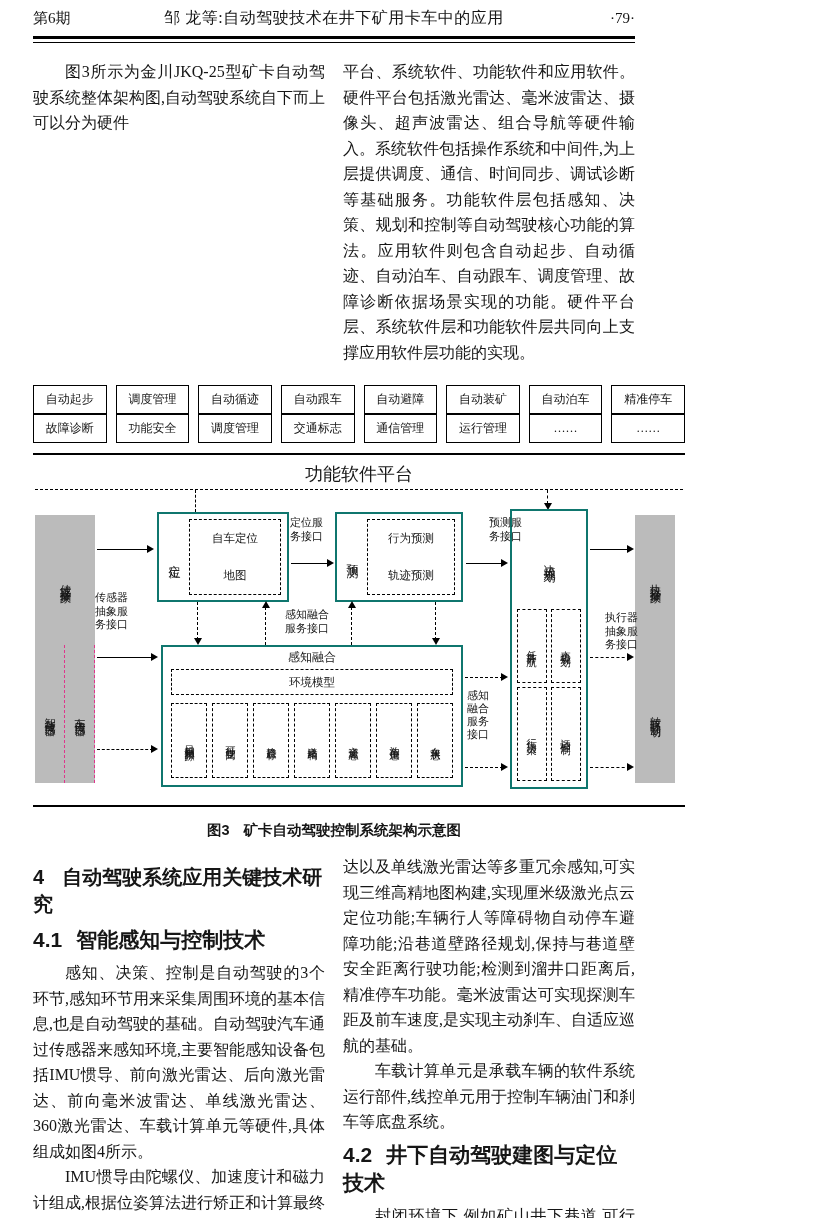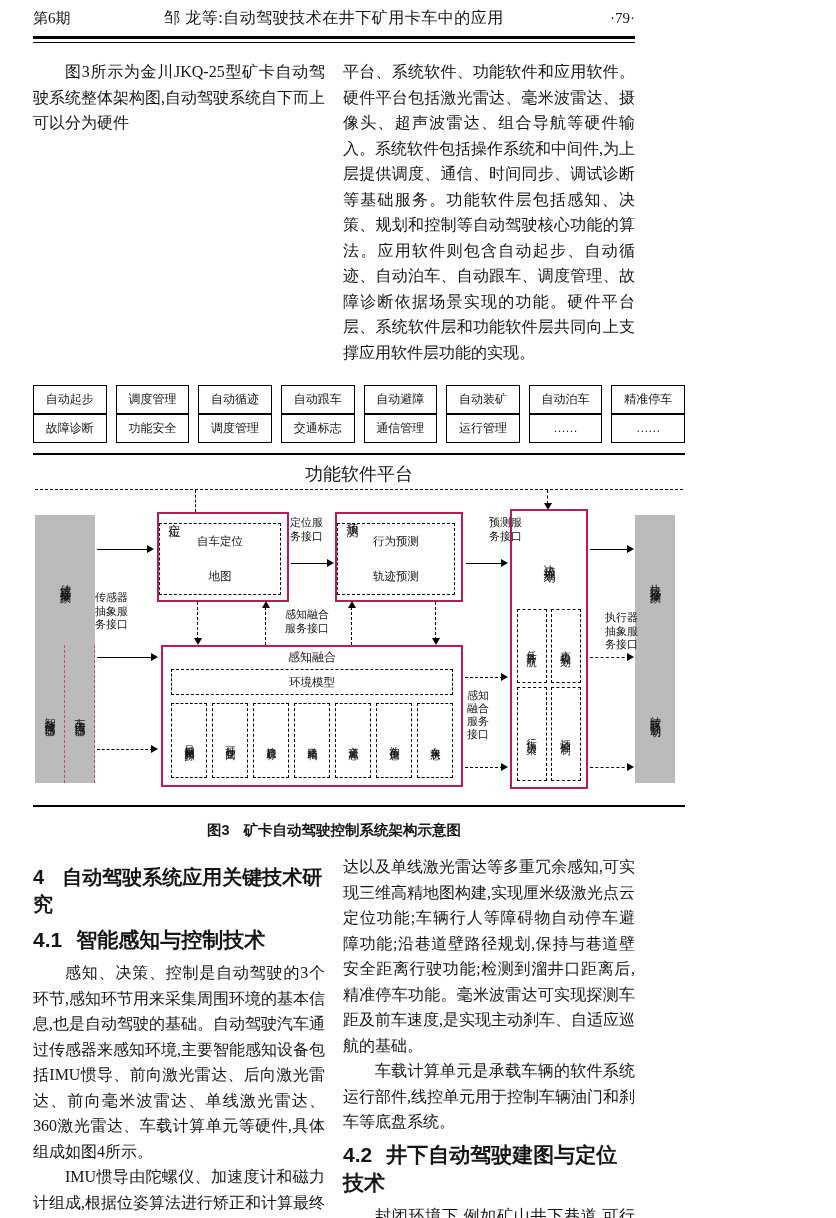--- a/index.html
+++ b/index.html
@@ -29,21 +29,21 @@
           justify-content:center;font-size:12px;white-space:nowrap;}
   .rule{position:absolute;left:0;right:0;border-top:2px solid #000;}
   .ptitle{position:absolute;top:85px;left:0;width:100%;text-align:center;font-size:18px;}
   .hline{position:absolute;border-top:1.3px solid #000;}
   .hdash{position:absolute;border-top:1.3px dashed #000;}
   .vdash{position:absolute;border-left:1.3px dashed #000;}
   .ar{position:absolute;width:0;height:0;}
   .ar.r{border-top:4px solid transparent;border-bottom:4px solid transparent;border-left:7px solid #000;}
   .ar.d{border-left:4px solid transparent;border-right:4px solid transparent;border-top:7px solid #000;}
   .ar.u{border-left:4px solid transparent;border-right:4px solid transparent;border-bottom:7px solid #000;}
-  .bx{position:absolute;border:2px solid #be185d;background:#fff;box-sizing:border-box;flex-direction:column;}
+  .bx{position:absolute;border:2px solid #0f766e;background:#fff;box-sizing:border-box;}
   .gray{position:absolute;background:#bbbbbb;box-sizing:border-box;}
   .vt{writing-mode:vertical-rl;text-orientation:upright;letter-spacing:2px;}
   .flbl{position:absolute;font-size:11px;line-height:13.5px;text-align:left;}
   .gl-top{height:130px;display:flex;align-items:center;justify-content:center;font-size:11.5px;}
   .gl-bot{height:138px;display:flex;font-size:11px;}
   .gl-bot .c1,.gl-bot .c2{flex:1;display:flex;align-items:center;justify-content:center;}
   .gl-bot .c2{border-left:1.6px dashed #e0368c;border-right:1.6px dashed #e0368c;}
   .procbox{display:flex;}
   .procbox .lbl{width:30px;display:flex;align-items:center;justify-content:center;font-size:12px;}
   .procbox .inner{flex:1;margin:5px 6px 5px 0;border:1.3px dashed #000;display:flex;

